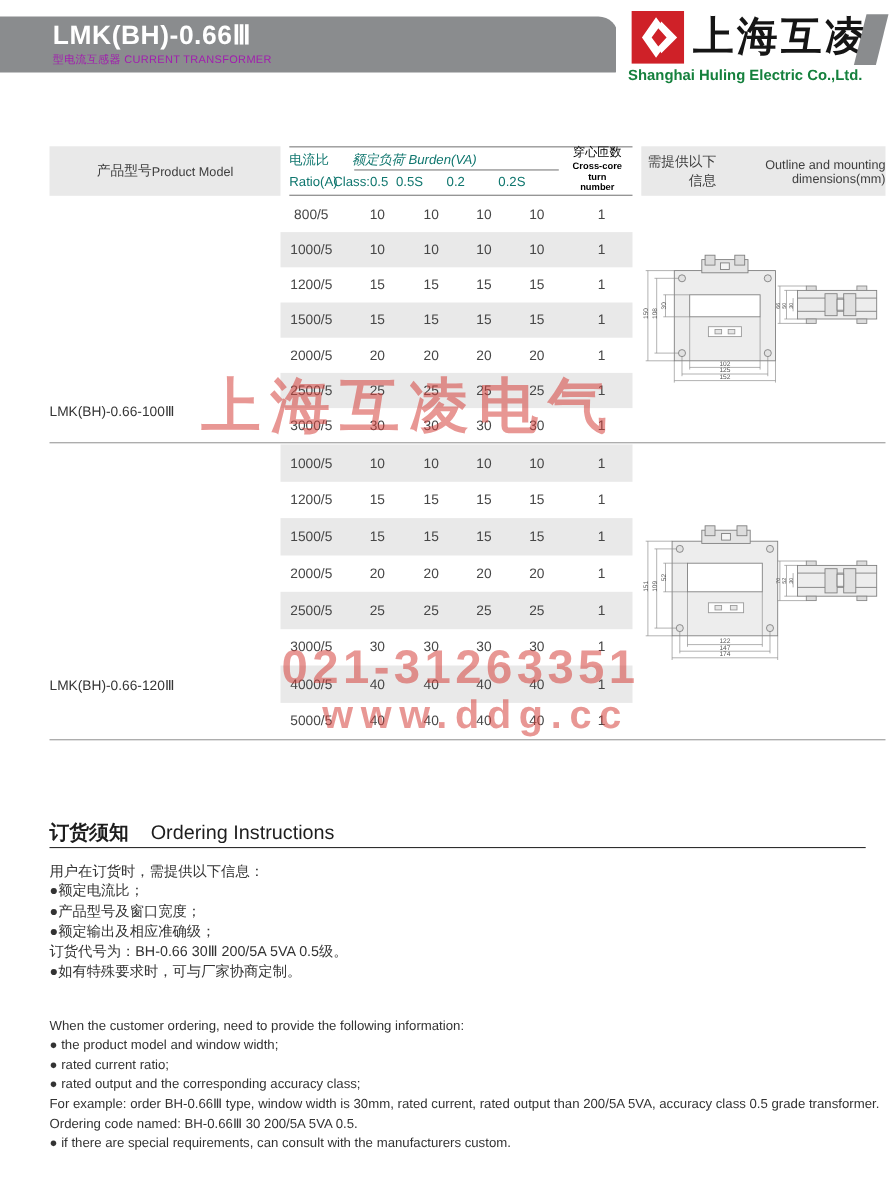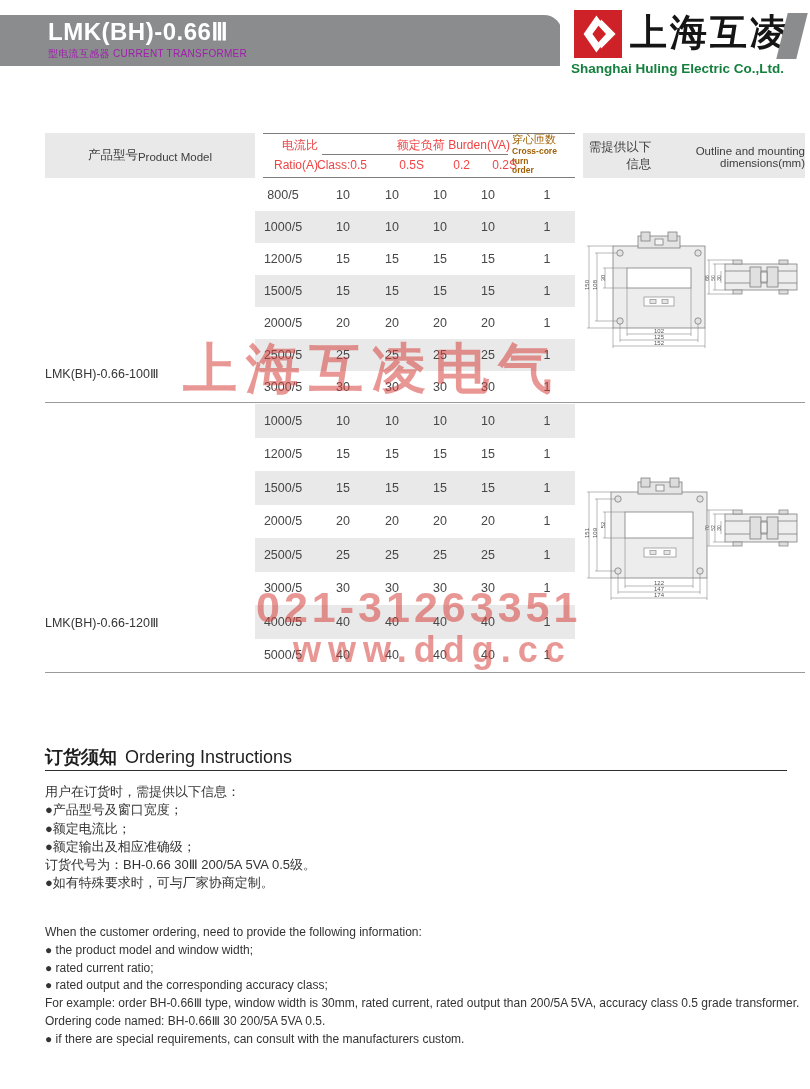--- a/index.html
+++ b/index.html
@@ -15,22 +15,22 @@
   .logo-sq{position:absolute;left:14px;top:10px;}
   .logo-cn{position:absolute;left:70px;top:8px;font-size:37px;font-weight:700;color:#151515;letter-spacing:3px;}
   .logo-en{position:absolute;left:11px;top:61px;font-size:13.5px;font-weight:600;color:#15803d;}
   .corner-piece{position:absolute;left:782px;top:13px;width:20px;height:46px;background:#8a8c8e;transform:skewX(-14deg);}
 
   
   .hd-box{position:absolute;background:#e9e9e9;display:flex;align-items:center;justify-content:center;text-align:right;}
   .hd-zh{font-size:12.5px;color:#3d3d3d;}
   .hd-en{font-size:11.5px;color:#3d3d3d;margin-top:2px;}
   .mid-line{position:absolute;border-top:1px solid #7d7d7d;height:0;}
-  .small-hd{position:absolute;font-size:12px;color:#ef4444;text-align:right;}
-  .turns-hd{position:absolute;left:512px;top:134px;width:62px;text-align:left;color:#a16207;line-height:1;}
+  .small-hd{position:absolute;font-size:12px;color:#0f766e;text-align:left;}
+  .turns-hd{position:absolute;left:512px;top:134px;width:62px;text-align:center;color:#000000;line-height:1;}
   .turns-hd .l1{font-size:11px;margin-bottom:2px;}
   .turns-hd .l2{font-size:8.5px;margin-top:1px;font-weight:bold;}
 
   
   .rows{position:absolute;left:255px;width:320px;}
   .trow{position:relative;width:320px;}
   .rows.g0 .trow{height:32px;}
   .rows.g1 .trow{height:33.5px;}
   .trow.stripe{background:#e9e9e9;}
   .cell{position:absolute;width:64px;text-align:center;top:50%;transform:translateY(-50%);
@@ -50,21 +50,21 @@
   .wm1{left:183px;top:333px;font-size:54px;letter-spacing:9px;}
   .wm2{left:256px;top:583px;font-size:43px;letter-spacing:4px;}
   .wm3{left:293px;top:629px;font-size:36px;letter-spacing:7px;}
 
   
   .drawing{position:absolute;left:583px;width:222px;}
   .drawing svg{display:block;}
 
   
   .ord-title{position:absolute;left:45px;top:745px;font-size:18px;color:#1d1d1d;}
-  .ord-title .zh{font-weight:600;margin-right:8px;}
+  .ord-title .zh{font-weight:600;margin-right:20px;}
   .ord-rule{position:absolute;left:45px;top:770px;width:742px;border-top:1.5px solid #2e2e2e;height:0;}
   .lines{position:absolute;left:45px;width:760px;}
   .lines .txt-line{white-space:nowrap;}
   .lines.zh{top:783px;font-size:13px;color:#333;}
   .lines.zh .txt-line{height:18.3px;line-height:18.3px;}
   .lines.en{top:924px;font-size:12px;color:#333;}
   .lines.en .txt-line{height:17.8px;line-height:17.8px;}
 </style>
 </head>
 <body>
@@ -90,32 +90,32 @@
     <div class="hd-zh">产品型号</div>
     <div class="hd-en">Product Model</div>
   </div>
 
   <div class="mid-line" style="left:263px;top:133px;width:312px;"></div>
   <div class="mid-line" style="left:263px;top:177px;width:312px;"></div>
 
   <div class="small-hd" style="left:263px;top:137px;width:55px;">电流比</div>
   <div class="small-hd" style="left:263px;top:158px;width:55px;">Ratio(A)</div>
 
-  <div class="small-hd" style="left:320px;top:137px;width:190px;">额定负荷 Burden(VA)</div>
+  <div class="small-hd" style="left:320px;top:137px;width:190px;font-style:italic;">额定负荷 Burden(VA)</div>
   <div class="mid-line" style="left:322px;top:154px;width:186px;"></div>
   <div class="small-hd" style="left:303px;top:158px;width:64px;">Class:0.5</div>
   <div class="small-hd" style="left:360px;top:158px;width:64px;">0.5S</div>
   <div class="small-hd" style="left:406px;top:158px;width:64px;">0.2</div>
   <div class="small-hd" style="left:453px;top:158px;width:64px;">0.2S</div>
 
   <div class="turns-hd">
     <div class="l1">穿心匝数</div>
     <div class="l2">Cross-core</div>
     <div class="l2">turn</div>
-    <div class="l2">order</div>
+    <div class="l2">number</div>
   </div>
 
   <div class="hd-box" style="left:583px;top:133px;width:222px;height:45px;">
     <div class="hd-zh">需提供以下信息</div>
     <div class="hd-en">Outline and mounting dimensions(mm)</div>
   </div>
 
   <div class="rows g0" style="top:179px;">
       <div class="trow">
         <span class="cell ratio">800/5</span>
@@ -399,22 +399,22 @@
   <div class="wm wm2">021-31263351</div>
   <div class="wm wm3">www.ddg.cc</div>
 
   <div class="ord-title">
     <span class="zh">订货须知</span><span class="en">Ordering Instructions</span>
   </div>
   <div class="ord-rule"></div>
 
   <div class="lines zh">
       <div class="txt-line">用户在订货时，需提供以下信息：</div>
+      <div class="txt-line">●额定电流比；</div>
       <div class="txt-line">●产品型号及窗口宽度；</div>
-      <div class="txt-line">●额定电流比；</div>
       <div class="txt-line">●额定输出及相应准确级；</div>
       <div class="txt-line">订货代号为：BH-0.66  30Ⅲ  200/5A  5VA  0.5级。</div>
       <div class="txt-line">●如有特殊要求时，可与厂家协商定制。</div>
     </div>
   <div class="lines en">
       <div class="txt-line">When the customer ordering, need to provide the following information:</div>
       <div class="txt-line">●  the product model and window width;</div>
       <div class="txt-line">●  rated current ratio;</div>
       <div class="txt-line">●  rated output and the corresponding accuracy class;</div>
       <div class="txt-line">For example: order BH-0.66Ⅲ  type, window width is 30mm, rated current, rated output than 200/5A 5VA, accuracy class 0.5 grade transformer.</div>

